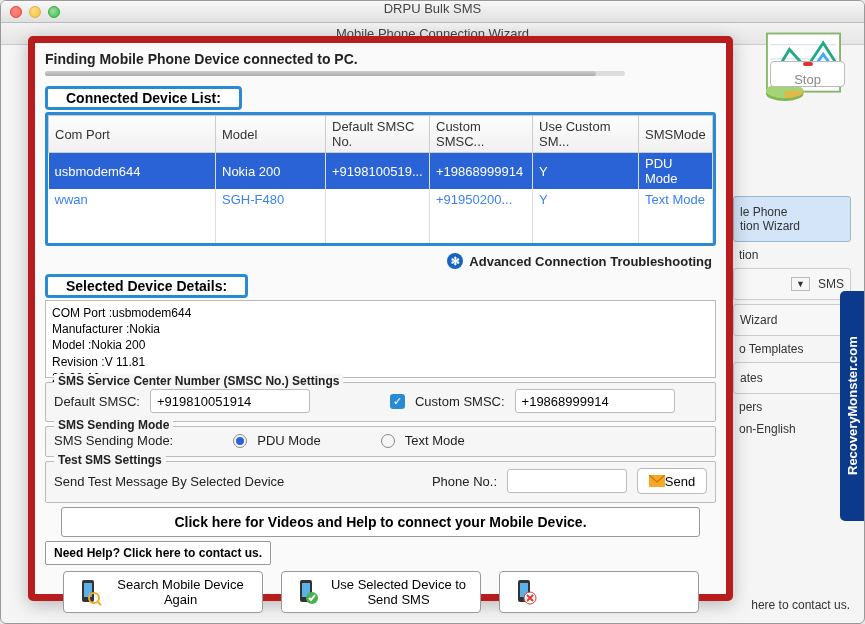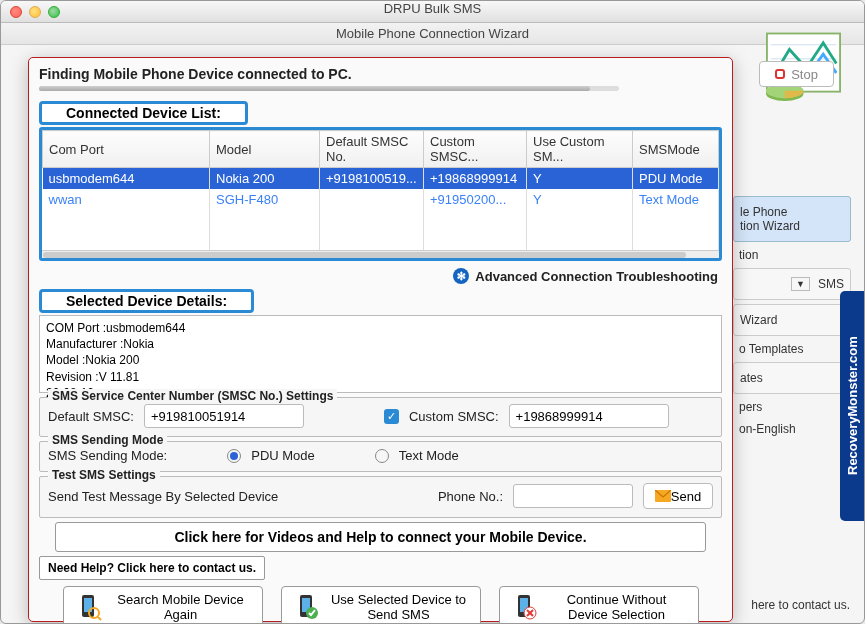--- a/index.html
+++ b/index.html
@@ -16,30 +16,30 @@
 .title-bar .title { width: 100%; text-align: center; font-size: 13px; color: #444; }
 
 .subtitle-bar { height: 22px; background: linear-gradient(#f2f2f2,#e6e6e6); border-bottom: 1px solid #ccc; text-align: center; font-size: 13px; color: #444; line-height: 22px; }
 
 .bg-panel { position: absolute; right: 13px; top: 195px; width: 118px; font-size: 12px; color: #333; }
 .bg-panel div { padding: 8px 6px; border: 1px solid #ccc; margin-bottom: 4px; background: #f7f7f7; border-radius: 3px; }
 .bg-panel div.hl { background: #d4e5f9; border-color:#9bc; }
 
 .chart-icon { position: absolute; right: 18px; top: 25px; width: 85px; height: 75px; }
 
-.stop-btn { position: absolute; right: 30px; top: 60px; width: 75px; height: 26px; background: #fff; border:1px solid #bbb; border-radius: 4px; display:flex; align-items:center; justify-content:center; gap:6px; font-size:13px; color:#888; }
+.stop-btn { position: absolute; right: 19px; top: 60px; width: 75px; height: 26px; background: #fff; border:1px solid #bbb; border-radius: 4px; display:flex; align-items:center; justify-content:center; gap:6px; font-size:13px; color:#888;flex-direction:column; }
 .stop-btn .sq { width:10px; height:10px; border:2px solid #d33; border-radius:3px; }
 
-.wizard { position: absolute; left: 27px; top: 56px; width: 705px; height: 565px; background: #fafafa; border:1px solid #b91c1c; border-radius: 5px; box-shadow: 0 4px 18px rgba(0,0,0,.25); padding: 8px 10px 10px 10px; }
+.wizard { position: absolute; left: 27px; top: 35px; width: 705px; height: 565px; background: #fafafa; border:7px solid #b91c1c; border-radius: 5px; box-shadow: 0 4px 18px rgba(0,0,0,.25); padding: 8px 10px 10px 10px; }
 
 .wizard h3 { font-size: 14px; font-weight: bold; color: #222; margin-bottom: 4px; }
 .progress { height: 5px; background:#ddd; border-radius:3px; margin-bottom: 8px; width: 580px; }
 .progress .bar { height:100%; width:95%; background: linear-gradient(#cfcfcf,#aaa); border-radius:3px; }
 
-.section-label { display:inline-block; font-size: 14px; font-weight: bold; border: 3px solid #2a8bd4; border-radius: 4px; padding: 1px 24px; background: #fff; margin: 2px 0 2px 0; }
+.section-label { display:inline-block; font-size: 14px; font-weight: bold; border: 3px solid #2a8bd4; border-radius: 4px; padding: 1px 18px; background: #fff; margin: 2px 0 2px 0; }
 
 .device-table { border: 3px solid #2a8bd4; border-radius: 3px; background:#fff; height: 134px; overflow:hidden; margin-bottom:4px; }
 .device-table table { width: 100%; border-collapse: collapse; font-size: 13px; }
 .device-table th { background: linear-gradient(#fdfdfd,#f0f0f0); border: 1px solid #ccc; text-align: left; padding: 3px 6px; font-weight: normal; color: #333; }
 .device-table td { border-right: 1px solid #ddd; padding: 3px 6px; height: 20px; color:#3b82f6; }
 .device-table tr.selected td { background: #2a63d6; color: #fff; }
 .device-table tr.empty td { height: 20px; }
 .tbl-scroll { height:8px; background:#eee; border-top:1px solid #ccc; }
 .tbl-scroll .thumb { height:6px; margin:1px; width:95%; background:#ccc; border-radius:3px; }
 
@@ -257,17 +257,16 @@
         <span>Use Selected Device to Send SMS</span>
       </div>
       <div class="big-btn">
         <svg class="ic" viewBox="0 0 28 28">
             <rect x="8" y="2" width="12" height="22" rx="2" fill="#333"></rect>
             <rect x="10" y="5" width="8" height="14" fill="#5bb1e8"></rect>
             <circle cx="20" cy="20" r="6" fill="#fff" stroke="#e53935" stroke-width="1"></circle>
             <line x1="17" y1="17" x2="23" y2="23" stroke="#e53935" stroke-width="2"></line>
             <line x1="23" y1="17" x2="17" y2="23" stroke="#e53935" stroke-width="2"></line>
           </svg>
-        <span>Continue Without Device Selection</span>
       </div>
     </div>
   </div>
 </div>
 
 </body></html>

